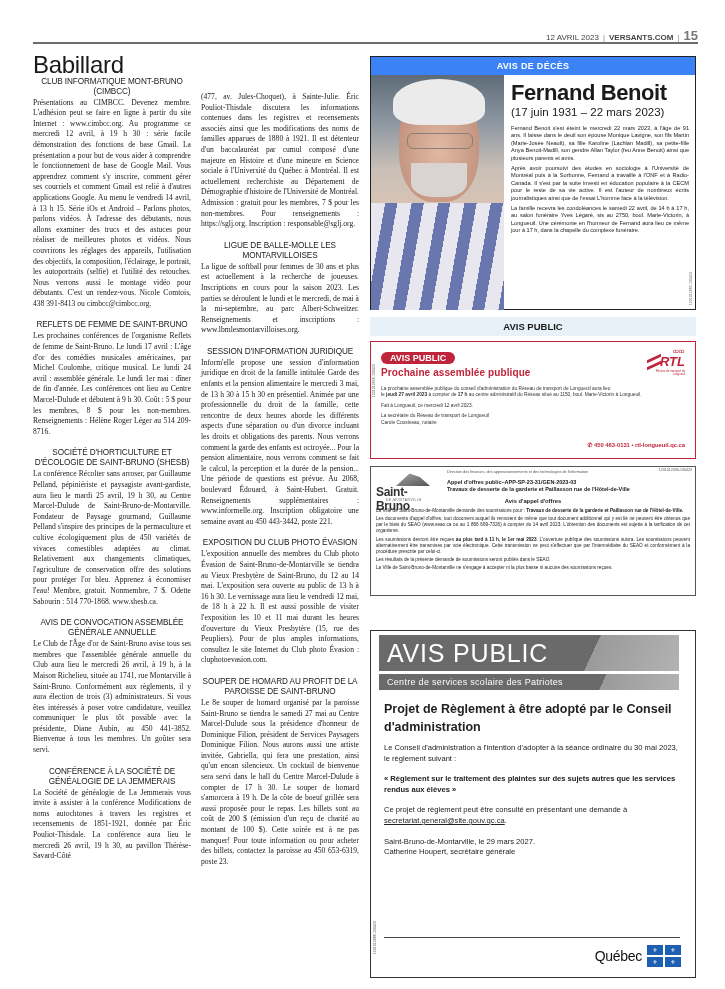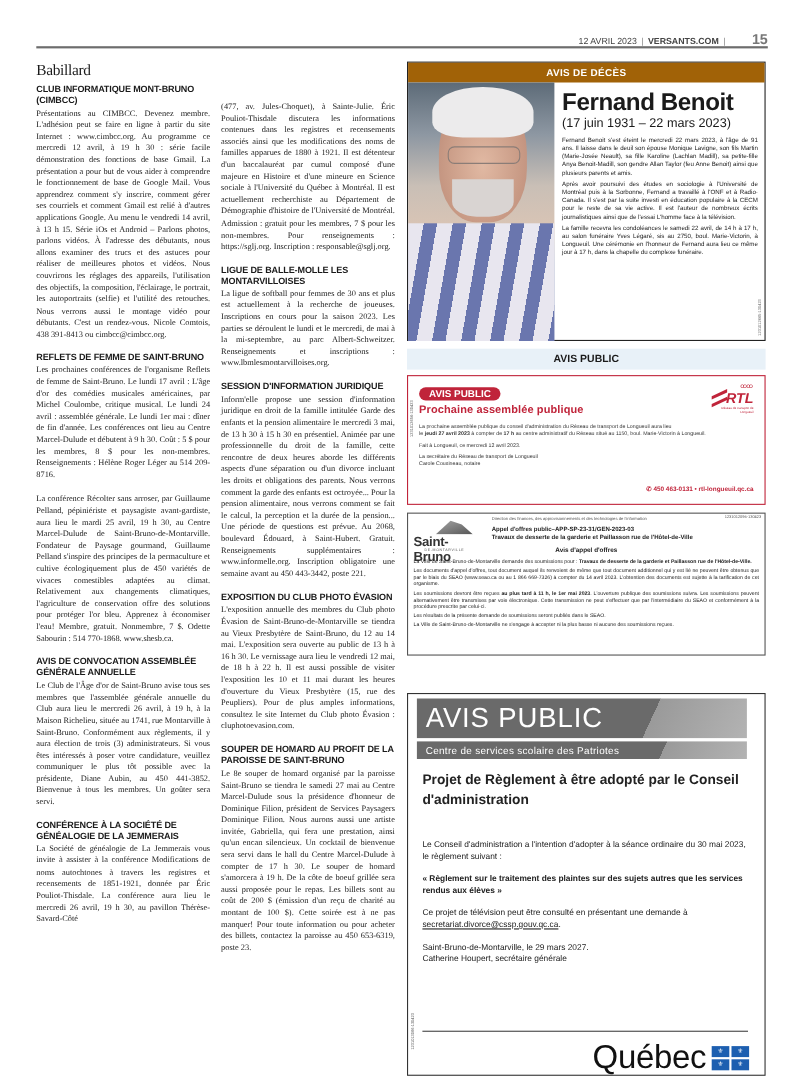--- a/index.html
+++ b/index.html
@@ -3,33 +3,33 @@
 <meta charset="utf-8">
 <style>
   * { box-sizing: border-box; margin: 0; padding: 0; }
   html, body { width: 725px; height: 989px; background: #fff; overflow: hidden; }
   body { position: relative; font-family: "Liberation Serif", serif; color: #1a1a1a; }
 
   .header { position: absolute; left: 33px; top: 26px; width: 665px; height: 18px; border-bottom: 2px solid #6d6d6d; }
   .header .meta { position: absolute; right: 0; top: 2px; font-family: "Liberation Sans", sans-serif; font-size: 8px; color: #444; white-space: nowrap; display: flex; align-items: baseline; text-align: right; }
   .header .meta .sep { margin: 0 4px; color: #888; }
   .header .meta .site { font-weight: bold; }
-  .header .meta .page { font-size: 13px; font-weight: bold; color: #777; margin-left: 20px; }
+  .header .meta .page { font-size: 13px; font-weight: bold; color: #777; margin-left: 0; }
 
   .col { position: absolute; top: 60px; font-size: 7.6px; line-height: 10.6px; text-align: justify; }
   .col1 { left: 33px; width: 158px; }
   .col2 { left: 201px; width: 158px; top: 92px; }
-  .section-title { font-size: 14px; font-family: Liberation Serif, serif; margin-bottom: 6px; letter-spacing: -0.3px; }
+  .section-title { font-size: 24px; font-family: Liberation Sans, sans-serif; margin-bottom: 6px; letter-spacing: -0.3px; }
   .article { margin-bottom: 11px; }
-  .art-head { font-family: "Liberation Sans", sans-serif; font-weight: bold; font-size: 8.2px; line-height: 10px; text-transform: uppercase; margin-bottom: 1px; letter-spacing: -0.1px; text-align: left; }
+  .art-head { font-family: "Liberation Sans", sans-serif; font-weight: normal; font-size: 8.2px; line-height: 10px; text-transform: uppercase; margin-bottom: 1px; letter-spacing: -0.1px; text-align: center; }
   .art-body { hyphens: auto; }
 
   
   .obit { position: absolute; left: 370px; top: 56px; width: 326px; height: 254px; border: 1px solid #222; }
-  .obit .bar { background: #a16207; color: #fff; font-family: "Liberation Sans", sans-serif; font-weight: bold; font-size: 9px; text-align: center; height: 18px; line-height: 18px; letter-spacing: 0.3px; }
+  .obit .bar { background: #3b82f6; color: #fff; font-family: "Liberation Sans", sans-serif; font-weight: bold; font-size: 9px; text-align: center; height: 18px; line-height: 18px; letter-spacing: 0.3px; }
   .obit .photo { position: absolute; left: 0; top: 18px; width: 133px; height: 235px; background: linear-gradient(180deg,#5d6b78 0%,#8d97a2 20%,#c9bfb6 40%,#d8c4b5 55%,#9aa3c0 70%,#7e88b5 100%); overflow: hidden; }
   .obit .photo .head { position: absolute; left: 28px; top: 12px; width: 80px; height: 115px; border-radius: 45% 45% 42% 42%; background: radial-gradient(ellipse at 50% 55%, #e1b9a3 0%, #c99b86 60%, #b88775 100%); }
   .obit .photo .hair { position: absolute; left: 22px; top: 4px; width: 92px; height: 46px; border-radius: 50% 50% 30% 30%; background: #ecebec; }
   .obit .photo .beard { position: absolute; left: 40px; top: 88px; width: 56px; height: 34px; border-radius: 0 0 40% 40%; background: #d9d4d2; }
   .obit .photo .shirt { position: absolute; left: 0; top: 128px; width: 133px; height: 110px; background: repeating-linear-gradient(100deg,#e8e6ef 0 14px,#6a76ae 14px 26px); }
   .obit .photo .glasses { position: absolute; left: 36px; top: 58px; width: 66px; height: 16px; border: 1.5px solid #8b7d77; border-radius: 6px; }
   .obit .text { position: absolute; left: 140px; top: 24px; width: 178px; }
   .obit .name { font-family: "Liberation Sans", sans-serif; font-weight: bold; font-size: 22px; line-height: 24px; letter-spacing: -0.4px; }
   .obit .dates { font-family: "Liberation Sans", sans-serif; font-weight: normal; font-size: 11.5px; line-height: 15px; margin-bottom: 5px; }
   .obit .para { font-family: "Liberation Sans", sans-serif; font-size: 5.6px; line-height: 7.4px; text-align: justify; margin-bottom: 3px; }
@@ -63,27 +63,27 @@
   .sb .ref { position: absolute; left: 76px; top: 12px; font-size: 5.5px; font-weight: bold; line-height: 7.4px; }
   .sb .avis { position: absolute; left: 0; width: 100%; top: 31px; font-size: 5.8px; text-align: center; font-weight: bold; }
   .sb .body { position: absolute; left: 5px; top: 41px; width: 314px; font-size: 4.7px; line-height: 6px; text-align: justify; }
   .sb .body p { margin-bottom: 2.3px; }
 
   
   .csp { position: absolute; left: 370px; top: 630px; width: 326px; height: 348px; border: 1px solid #333; font-family: "Liberation Sans", sans-serif; color: #222; }
   .csp .head { position: absolute; left: 8px; top: 4px; width: 300px; height: 36px; background: linear-gradient(115deg,#6a6a6a 0%,#6a6a6a 70%,#9a9a9a 70%,#b3b3b3 100%); color: #fff; font-size: 25px; padding-left: 8px; line-height: 36px; letter-spacing: 0.8px; }
   .csp .subhead { position: absolute; left: 8px; top: 43px; width: 300px; height: 16px; background: linear-gradient(115deg,#6a6a6a 0%,#6a6a6a 74%,#9a9a9a 74%,#b3b3b3 100%); color: #fff; font-size: 9px; padding-left: 8px; line-height: 16px; letter-spacing: 0.3px; }
   .csp .title { position: absolute; left: 13px; top: 69px; width: 300px; font-size: 12.5px; font-weight: bold; line-height: 18px; }
-  .csp .body { position: absolute; left: 13px; top: 112px; width: 300px; font-size: 7.6px; line-height: 10.6px; margin-top: 20px; }
+  .csp .body { position: absolute; left: 13px; top: 112px; width: 300px; font-size: 7.6px; line-height: 10.6px; }
   .csp .body p { margin-bottom: 10px; }
   .csp .body .bold { font-weight: bold; }
   .csp .body .link { text-decoration: underline; }
   .csp .rule { position: absolute; left: 13px; top: 306px; width: 296px; height: 1px; background: #444; }
   .csp .logo { position: absolute; right: 14px; top: 314px; display: flex; align-items: center; }
-  .csp .logo .word { font-size: 30px; color: #111; letter-spacing: -0.3px; margin-right: 5px; font-family: "Liberation Sans", sans-serif; }
+  .csp .logo .word { font-size: 14px; color: #111; letter-spacing: -0.3px; margin-right: 5px; font-family: "Liberation Sans", sans-serif; }
   .csp .logo .flag { width: 34px; height: 22px; display: grid; grid-template-columns: 1fr 1fr; grid-template-rows: 1fr 1fr; gap: 2px; }
   .csp .logo .flag span { background: #1d5fb0; color: #fff; font-size: 6px; text-align: center; line-height: 10px; }
   .csp .code { position: absolute; left: 2px; top: 290px; writing-mode: vertical-rl; transform: rotate(180deg); font-size: 3.6px; color: #555; }
 </style>
 </head>
 <body>
 
 <div class="header">
   <div class="meta">
     <span>12 AVRIL 2023</span>
@@ -98,20 +98,21 @@
   <div class="section-title">Babillard</div>
   <div class="article">
     <div class="art-head">CLUB INFORMATIQUE MONT-BRUNO (CIMBCC)</div>
     <div class="art-body">Présentations au CIMBCC. Devenez membre. L'adhésion peut se faire en ligne à partir du site Internet : www.cimbcc.org. Au programme ce mercredi 12 avril, à 19 h 30 : série facile démonstration des fonctions de base Gmail. La présentation a pour but de vous aider à comprendre le fonctionnement de base de Google Mail. Vous apprendrez comment s'y inscrire, comment gérer ses courriels et comment Gmail est relié à d'autres applications Google. Au menu le vendredi 14 avril, à 13 h 15. Série iOs et Android – Parlons photos, parlons vidéos. À l'adresse des débutants, nous allons examiner des trucs et des astuces pour réaliser de meilleures photos et vidéos. Nous couvrirons les réglages des appareils, l'utilisation des objectifs, la composition, l'éclairage, le portrait, les autoportraits (selfie) et l'utilité des retouches. Nous verrons aussi le montage vidéo pour débutants. C'est un rendez-vous. Nicole Comtois, 438 391-8413 ou cimbcc@cimbcc.org.</div>
   </div>
   <div class="article">
     <div class="art-head">REFLETS DE FEMME DE SAINT-BRUNO</div>
     <div class="art-body">Les prochaines conférences de l'organisme Reflets de femme de Saint-Bruno. Le lundi 17 avril : L'âge d'or des comédies musicales américaines, par Michel Coulombe, critique musical. Le lundi 24 avril : assemblée générale. Le lundi 1er mai : dîner de fin d'année. Les conférences ont lieu au Centre Marcel-Dulude et débutent à 9 h 30. Coût : 5 $ pour les membres, 8 $ pour les non-membres. Renseignements : Hélène Roger Léger au 514 209-8716.</div>
   </div>
   <div class="article">
+    <div class="art-head">SOCIÉTÉ D'HORTICULTURE ET D'ÉCOLOGIE DE SAINT-BRUNO (SHESB)</div>
     <div class="art-body">La conférence Récolter sans arroser, par Guillaume Pelland, pépiniériste et paysagiste avant-gardiste, aura lieu le mardi 25 avril, 19 h 30, au Centre Marcel-Dulude de Saint-Bruno-de-Montarville. Fondateur de Paysage gourmand, Guillaume Pelland s'inspire des principes de la permaculture et cultive écologiquement plus de 450 variétés de vivaces comestibles adaptées au climat. Relativement aux changements climatiques, l'agriculture de conservation offre des solutions pour protéger l'or bleu. Apprenez à économiser l'eau! Membre, gratuit. Nonmembre, 7 $. Odette Sabourin : 514 770-1868. www.shesb.ca.</div>
   </div>
   <div class="article">
     <div class="art-head">AVIS DE CONVOCATION ASSEMBLÉE GÉNÉRALE ANNUELLE</div>
     <div class="art-body">Le Club de l'Âge d'or de Saint-Bruno avise tous ses membres que l'assemblée générale annuelle du Club aura lieu le mercredi 26 avril, à 19 h, à la Maison Richelieu, située au 1741, rue Montarville à Saint-Bruno. Conformément aux règlements, il y aura élection de trois (3) administrateurs. Si vous êtes intéressés à poser votre candidature, veuillez communiquer le plus tôt possible avec la présidente, Diane Aubin, au 450 441-3852. Bienvenue à tous les membres. Un goûter sera servi.</div>
   </div>
   <div class="article">
     <div class="art-head">CONFÉRENCE À LA SOCIÉTÉ DE GÉNÉALOGIE DE LA JEMMERAIS</div>
     <div class="art-body">La Société de généalogie de La Jemmerais vous invite à assister à la conférence Modifications de noms autochtones à travers les registres et recensements de 1851-1921, donnée par Éric Pouliot-Thisdale. La conférence aura lieu le mercredi 26 avril, 19 h 30, au pavillon Thérèse-Savard-Côté</div>
   </div>
@@ -206,21 +207,21 @@
   </div>
 </div>
 
 <div class="csp">
   <div class="head">AVIS PUBLIC</div>
   <div class="subhead">Centre de services scolaire des Patriotes</div>
   <div class="title">Projet de Règlement à être adopté par le Conseil d'administration</div>
   <div class="body">
     <p>Le Conseil d'administration a l'intention d'adopter à la séance ordinaire du 30 mai 2023, le règlement suivant :</p>
     <p class="bold">« Règlement sur le traitement des plaintes sur des sujets autres que les services rendus aux élèves »</p>
-    <p><span>Ce projet de télévision peut être consulté en présentant une demande à </span><span class="link">secretariat.divorce@cssp.gouv.qc.ca</span><span>.</span></p>
+    <p><span>Ce projet de règlement peut être consulté en présentant une demande à </span><span class="link">secretariat.general@site.gouv.qc.ca</span><span>.</span></p>
     <p>
       <span>Saint-Bruno-de-Montarville, le 29 mars 2027.</span><br>
       <span>Catherine Houpert, secrétaire générale</span>
     </p>
   </div>
   <div class="rule"></div>
   <div class="logo">
     <span class="word">Québec</span>
     <span class="flag">
       <span>⚜</span>

